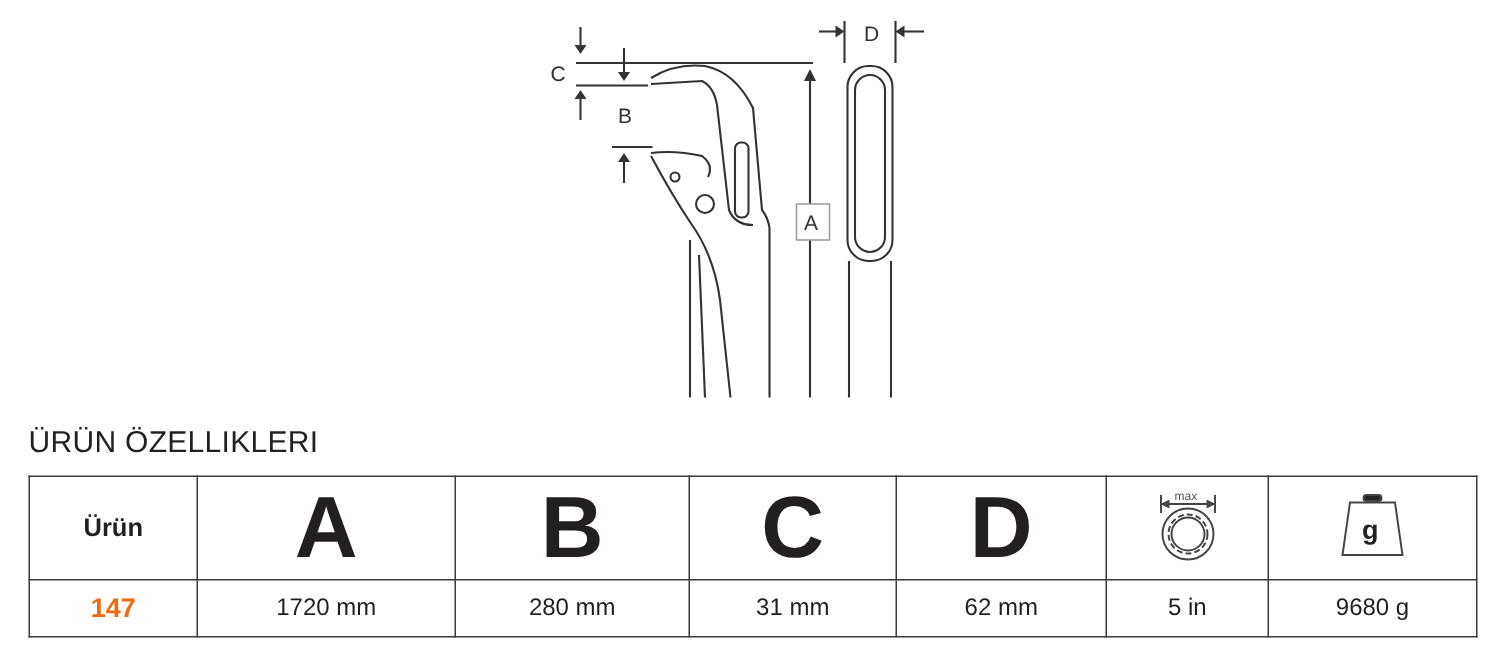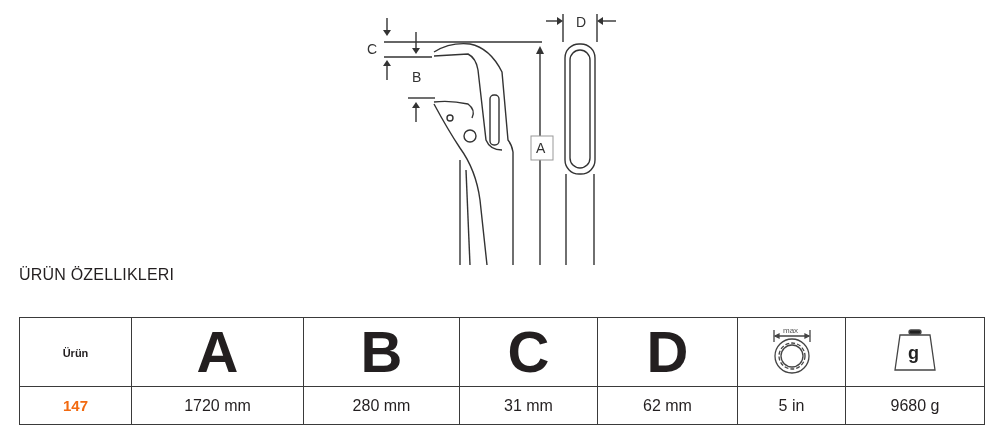--- a/index.html
+++ b/index.html
@@ -1,25 +1,25 @@
 <!DOCTYPE html>
 <html><head>
 <meta charset="utf-8">
 <style>
   html,body{margin:0;padding:0;background:#fff;}
   body{width:1000px;height:442px;position:relative;overflow:hidden;font-family:"Liberation Sans",sans-serif;color:#231f20;}
   .drawing{position:absolute;left:350px;top:0;width:300px;height:270px;}
-  .section-title{position:absolute;left:19px;top:266px;font-size:16px;letter-spacing:0.2px;color:#231f20;font-weight:normal;}
+  .section-title{position:absolute;left:19px;top:284px;font-size:20px;letter-spacing:0.2px;color:#231f20;font-weight:normal;}
   table.spec{position:absolute;left:19px;top:317px;border-collapse:collapse;table-layout:fixed;width:965px;}
   table.spec td{border:1.5px solid #3a3a3a;text-align:center;vertical-align:middle;padding:0;}
   tr.hdr td{height:68px;}
   tr.val td{height:37px;font-size:16px;}
   .big{font-size:58px;font-weight:bold;line-height:1;}
-  .urun{font-size:11px;font-weight:bold;margin-top:18px;}
-  .code{color:#f26a10;font-weight:bold;font-size:15px;}
+  .urun{font-size:17px;font-weight:bold;margin-top:18px;}
+  .code{color:#f26a10;font-weight:bold;font-size:18px;}
 </style>
 </head>
 <body>
 
 <svg class="drawing" viewBox="0 0 300 270" xmlns="http://www.w3.org/2000/svg" fill="none" stroke="#333" stroke-width="1.4">
 
   <line x1="37" y1="18" x2="37" y2="34"></line>
   <polygon points="33,30 41,30 37,36" fill="#333" stroke="none"></polygon>
   <line x1="34" y1="42" x2="192" y2="42"></line>
   <line x1="34" y1="57" x2="82" y2="57"></line>

